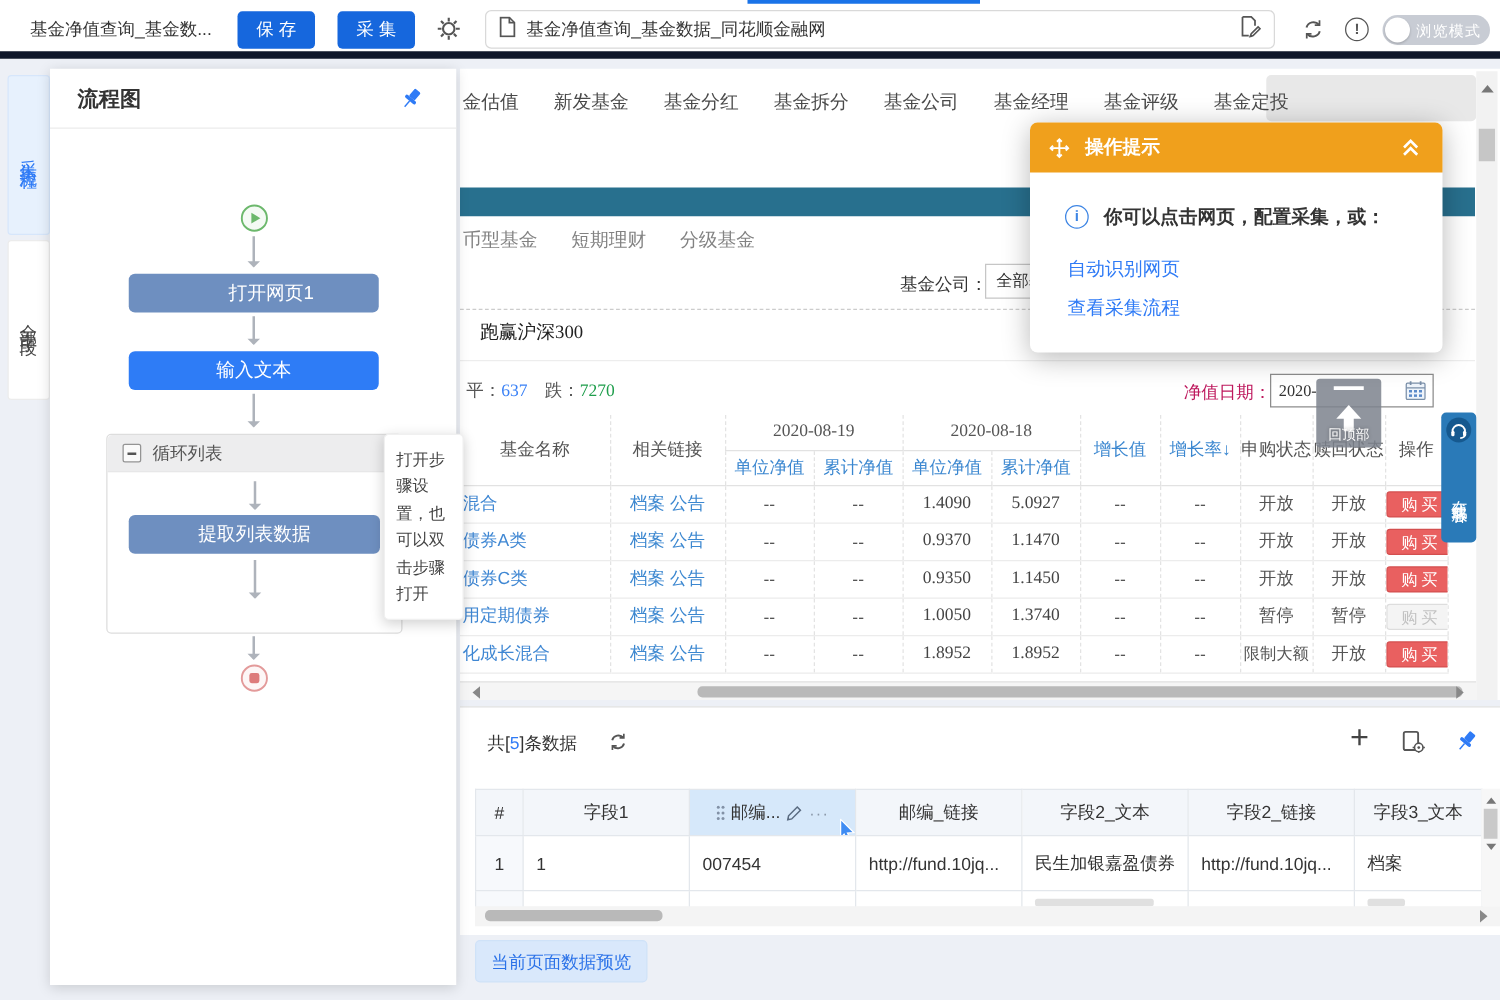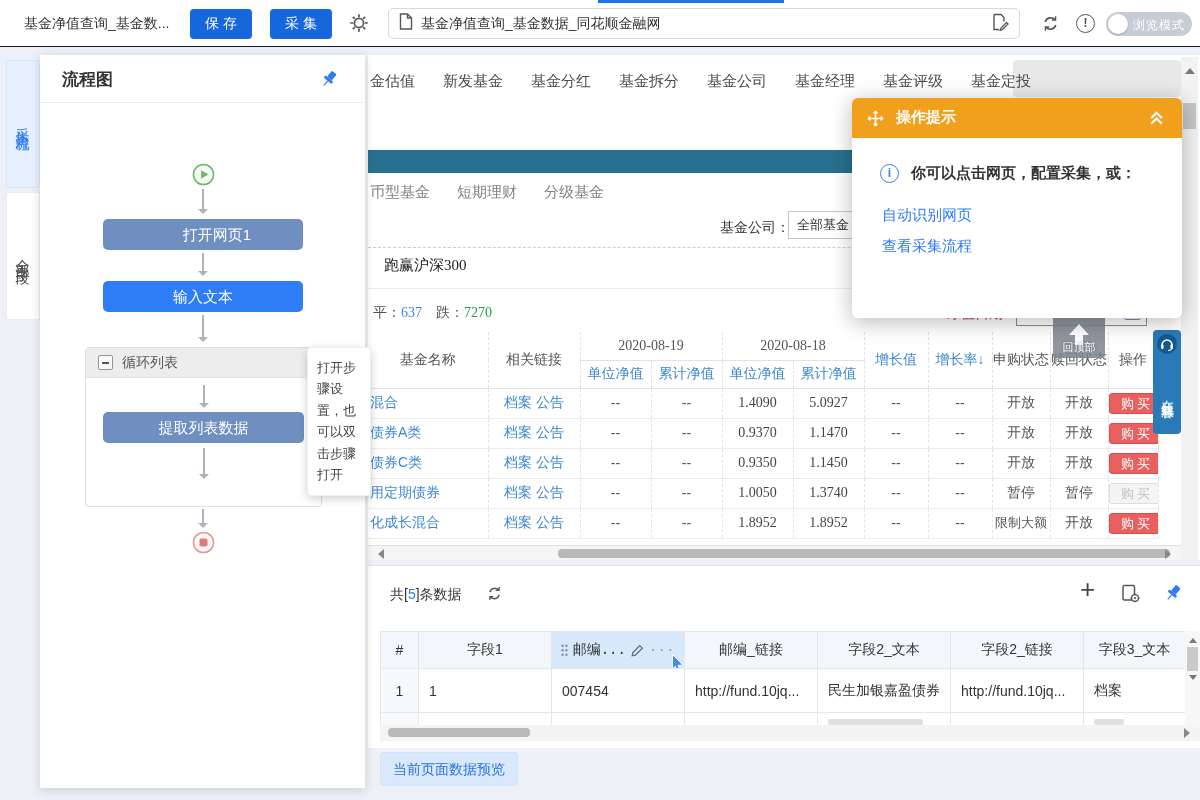--- a/index.html
+++ b/index.html
@@ -1,21 +1,21 @@
 <!DOCTYPE html>
 <html><head>
 <meta charset="utf-8">
 <style>
   * { margin:0; padding:0; box-sizing:border-box; }
   html,body { width:1200px; height:800px; }
   body { position:relative; background:#edf0f6; font-family:"Liberation Sans","DejaVu Sans",sans-serif; color:#333; overflow:hidden; }
   .abs { position:absolute; }
 
   
-  .topbar { position:absolute; left:0; top:0; width:1200px; height:47px; background:#fff; border-bottom:1px solid #0f172a; z-index:50; }
+  .topbar { position:absolute; left:0; top:0; width:1200px; height:47px; background:#fff; border-bottom:6px solid #0f172a; z-index:50; }
   .progress { position:absolute; left:598px; top:0; width:186px; height:3px; background:#1a73e8; }
   .tb-title { position:absolute; left:24px; top:15px; font-size:14px; color:#333; }
   .blue-btn { position:absolute; top:9px; width:62px; height:30px; background:#1667dd; color:#fff; border:none; border-radius:4px; font-size:14px; font-family:inherit; }
   .url-bar { position:absolute; left:388px; top:8px; width:632px; height:31px; border:1px solid #d9d9d9; border-radius:5px; display:flex; align-items:center; padding:0 10px; background:#fff; }
   .url-text { font-size:14px; color:#333; margin-left:8px; flex:1; white-space:nowrap; overflow:hidden; }
   .circle-alert { position:absolute; left:1076px; top:14px; width:19px; height:19px; border:1.6px solid #555; border-radius:50%; text-align:center; font-size:12px; font-weight:bold; color:#555; line-height:16px; }
   .toggle { position:absolute; left:1106px; top:12px; width:86px; height:24px; background:#c8ccd4; border-radius:12px; }
   .toggle .knob { position:absolute; left:2px; top:2px; width:20px; height:20px; background:#fff; border-radius:50%; box-shadow:0 1px 2px rgba(0,0,0,.2); }
   .toggle .tlabel { position:absolute; left:27px; top:5px; font-size:12px; color:#fff; letter-spacing:1px; }
 
@@ -88,37 +88,37 @@
   .backtop { position:absolute; left:685px; top:248px; width:52px; height:55px; background:rgba(125,131,141,.85); border-radius:3px; z-index:30; cursor:pointer; }
   .backtop .bar { position:absolute; left:14px; top:6px; width:24px; height:3px; background:#fff; }
   .backtop .tri { position:absolute; left:16px; top:11px; width:0; height:0; border:10px solid transparent; border-bottom:11px solid #fff; }
   .backtop .stem { position:absolute; left:22px; top:29px; width:8px; height:13px; background:#fff; }
   .backtop .blabel { position:absolute; left:0; bottom:3px; width:100%; text-align:center; font-size:11px; color:#fff; text-shadow:0 0 3px rgba(0,0,0,.4); }
   .service { position:absolute; left:785px; top:275px; width:28px; height:104px; background:#2a7ab8; border-radius:4px; z-index:30; cursor:pointer; }
   .service .scircle { position:absolute; left:4px; top:4px; width:20px; height:20px; background:#16598f; border-radius:50%; }
   .service .stext { position:absolute; left:0; top:27px; width:28px; height:74px; display:flex; align-items:center; justify-content:center; writing-mode:vertical-lr; text-orientation:upright; color:#fff; font-size:13px; letter-spacing:2px; }
 
   
-  .popup { position:absolute; left:484px; top:43px; width:330px; height:220px; border-radius:6px; background:#fff; box-shadow:0 4px 22px rgba(0,0,0,.28); z-index:40; }
+  .popup { position:absolute; left:456px; top:43px; width:330px; height:184px; border-radius:6px; background:#fff; box-shadow:0 4px 22px rgba(0,0,0,.28); z-index:40; }
   .pop-head { position:relative; height:40px; background:#f0a01c; border-radius:6px 6px 0 0; cursor:move; }
   .pop-title { position:absolute; left:44px; top:10px; color:#fff; font-size:15px; font-weight:bold; }
   .pop-hint-row { position:absolute; left:28px; top:66px; display:flex; align-items:center; gap:12px; }
   .info-i { width:19px; height:19px; border:1.5px solid #3d85e4; border-radius:50%; color:#3d85e4; font-size:12px; font-weight:bold; text-align:center; line-height:17px; flex:none; }
   .pop-hint { font-size:15px; font-weight:bold; color:#333; }
   .pop-link { position:absolute; left:30px; font-size:15px; color:#2f7bf6; cursor:pointer; }
 
   
   .bottom { position:absolute; left:368px; top:565px; width:832px; height:183px; background:#fff; border-top:1px solid #e0e0e0; z-index:10; }
   .count { position:absolute; left:22px; top:20px; font-size:14px; color:#333; }
   .count .cblue { color:#2f7bf6; }
   .plusicon { position:absolute; left:712px; top:8px; font-size:26px; font-weight:300; color:#444; cursor:pointer; }
   .bt { position:absolute; left:12px; top:65px; width:805px; border-collapse:collapse; table-layout:fixed; font-size:14px; }
   .bt th, .bt td { border:1px solid #e3e7ec; font-weight:normal; overflow:hidden; white-space:nowrap; }
   .bt thead th { height:37px; background:#f3f6fa; color:#333; text-align:center; }
-  .bt thead th.hl { background:#d6e8fa; position:relative;font-family:Liberation Mono, monospace; }
+  .bt thead th.hl { background:#d6e8fa; position:relative; }
   .bt tbody td { height:44px; padding-left:10px; color:#333; text-align:left; background:#fff; }
   .bt tbody td.idx { background:#f7f9fc; text-align:center; padding-left:0; }
   .bt tr.partial td { height:13px; border-bottom:none; }
   .smudge { height:6px; background:#cfcfcf; opacity:.65; border-radius:2px; }
   .hlwrap { display:flex; align-items:center; justify-content:center; gap:5px; }
   .dots3 { color:#8a97a8; letter-spacing:1px; font-size:13px; }
   .cursor-arrow { position:absolute; right:-4px; bottom:-9px; z-index:6; }
   .vscroll2 { position:absolute; left:817px; top:65px; width:15px; height:94px; background:#f7f7f7; }
   .vthumb2 { position:absolute; left:2px; top:16px; width:11px; height:24px; background:#c9c9c9; }
   .hscroll2 { position:absolute; left:12px; top:159px; width:820px; height:16px; background:#f4f4f4; }

